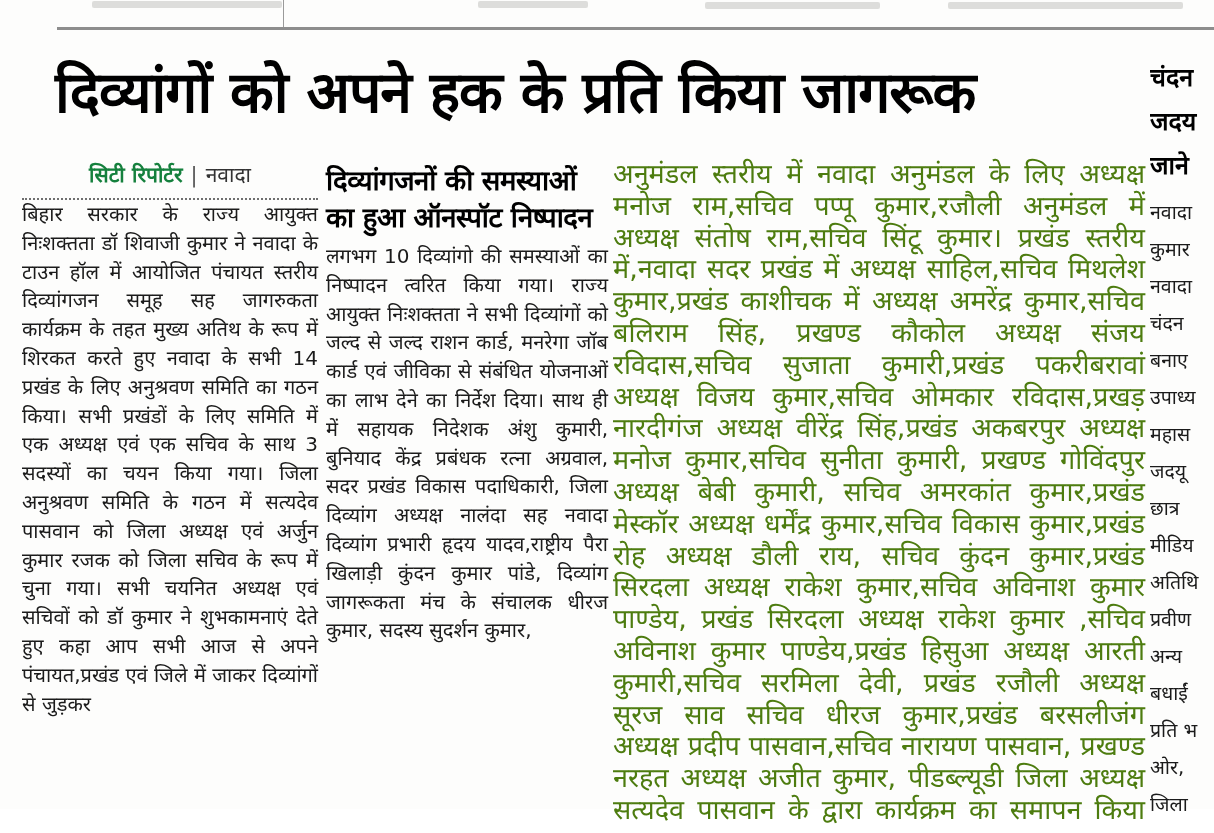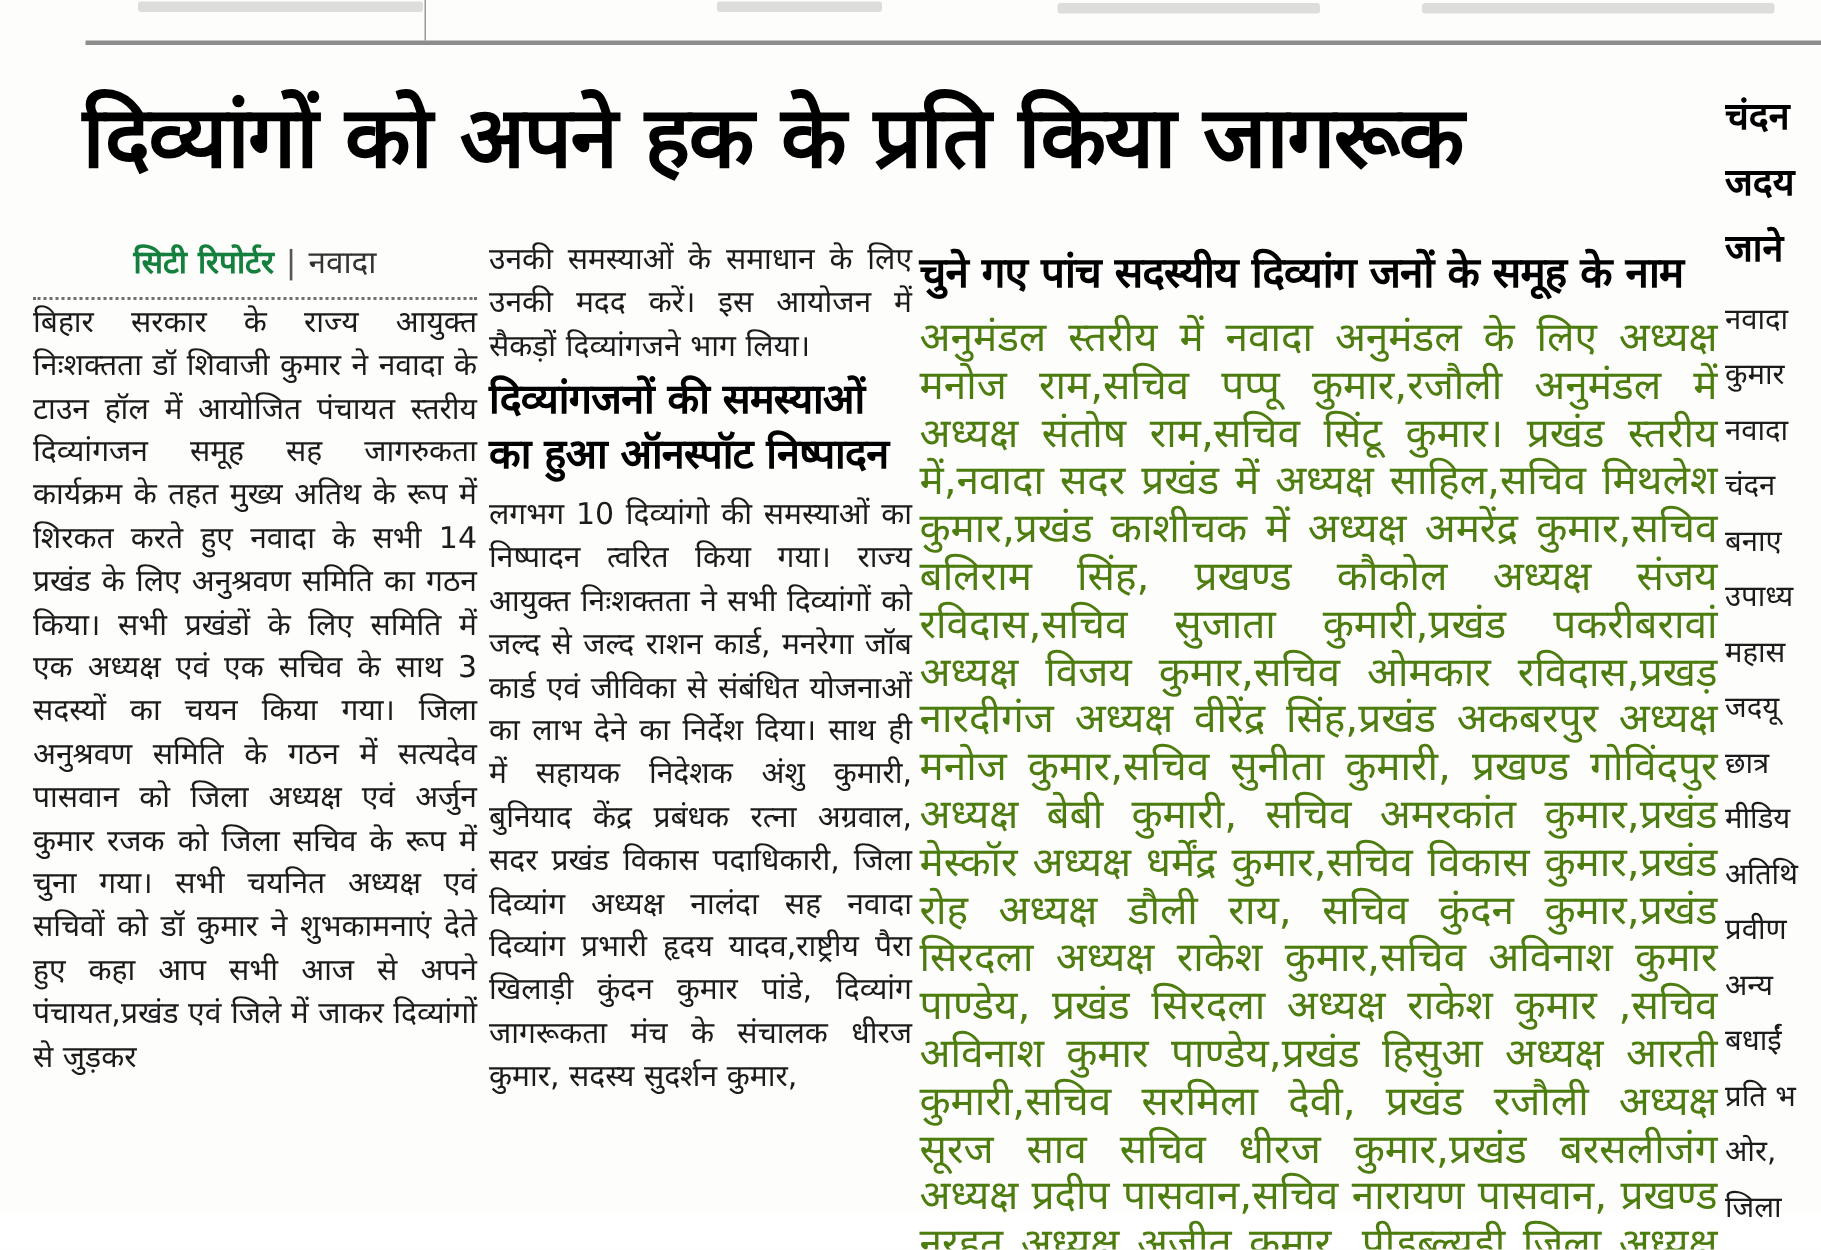--- a/index.html
+++ b/index.html
@@ -91,27 +91,25 @@
     <div class="byline">
       <span class="byline-reporter">सिटी रिपोर्टर</span>
       <span class="byline-sep">|</span>
       <span class="byline-loc">नवादा</span>
     </div>
     <div class="dotted-rule"></div>
     <p class="body">बिहार सरकार के राज्य आयुक्त निःशक्तता डॉ शिवाजी कुमार ने नवादा के टाउन हॉल में आयोजित पंचायत स्तरीय दिव्यांगजन समूह सह जागरुकता कार्यक्रम के तहत मुख्य अतिथ के रूप में शिरकत करते हुए नवादा के सभी 14 प्रखंड के लिए अनुश्रवण समिति का गठन किया। सभी प्रखंडों के लिए समिति में एक अध्यक्ष एवं एक सचिव के साथ 3 सदस्यों का चयन किया गया। जिला अनुश्रवण समिति के गठन में सत्यदेव पासवान को जिला अध्यक्ष एवं अर्जुन कुमार रजक को जिला सचिव के रूप में चुना गया। सभी चयनित अध्यक्ष एवं सचिवों को डॉ कुमार ने शुभकामनाएं देते हुए कहा आप सभी आज से अपने पंचायत,प्रखंड एवं जिले में जाकर दिव्यांगों से जुड़कर</p>
   </div>
 
   <div class="col col2">
-    <p class="body">उनकी समस्याओं के समाधान के लिए उनकी मदद करें। इस आयोजन में सैकड़ों दिव्यांगजने भाग लिया।</p>
     <h2 class="subhead">दिव्यांगजनों की समस्याओं का हुआ ऑनस्पॉट निष्पादन</h2>
     <p class="body para2">लगभग 10 दिव्यांगो की समस्याओं का निष्पादन त्वरित किया गया। राज्य आयुक्त निःशक्तता ने सभी दिव्यांगों को जल्द से जल्द राशन कार्ड, मनरेगा जॉब कार्ड एवं जीविका से संबंधित योजनाओं का लाभ देने का निर्देश दिया। साथ ही में सहायक निदेशक अंशु कुमारी, बुनियाद केंद्र प्रबंधक रत्ना अग्रवाल, सदर प्रखंड विकास पदाधिकारी, जिला दिव्यांग अध्यक्ष नालंदा सह नवादा दिव्यांग प्रभारी हृदय यादव,राष्ट्रीय पैरा खिलाड़ी कुंदन कुमार पांडे, दिव्यांग जागरूकता मंच के संचालक धीरज कुमार, सदस्य सुदर्शन कुमार,</p>
   </div>
 
   <div class="col col3">
-    <h2 class="box-heading">चुने गए पांच सदस्यीय दिव्यांग जनों के समूह के नाम</h2>
     <p class="body3">अनुमंडल स्तरीय में नवादा अनुमंडल के लिए अध्यक्ष मनोज राम,सचिव पप्पू कुमार,रजौली अनुमंडल में अध्यक्ष संतोष राम,सचिव सिंटू कुमार। प्रखंड स्तरीय में,नवादा सदर प्रखंड में अध्यक्ष साहिल,सचिव मिथलेश कुमार,प्रखंड काशीचक में अध्यक्ष अमरेंद्र कुमार,सचिव बलिराम सिंह, प्रखण्ड कौकोल अध्यक्ष संजय रविदास,सचिव सुजाता कुमारी,प्रखंड पकरीबरावां अध्यक्ष विजय कुमार,सचिव ओमकार रविदास,प्रखड़ नारदीगंज अध्यक्ष वीरेंद्र सिंह,प्रखंड अकबरपुर अध्यक्ष मनोज कुमार,सचिव सुनीता कुमारी, प्रखण्ड गोविंदपुर अध्यक्ष बेबी कुमारी, सचिव अमरकांत कुमार,प्रखंड मेस्कॉर अध्यक्ष धर्मेंद्र कुमार,सचिव विकास कुमार,प्रखंड रोह अध्यक्ष डौली राय, सचिव कुंदन कुमार,प्रखंड सिरदला अध्यक्ष राकेश कुमार,सचिव अविनाश कुमार पाण्डेय, प्रखंड सिरदला अध्यक्ष राकेश कुमार ,सचिव अविनाश कुमार पाण्डेय,प्रखंड हिसुआ अध्यक्ष आरती कुमारी,सचिव सरमिला देवी, प्रखंड रजौली अध्यक्ष सूरज साव सचिव धीरज कुमार,प्रखंड बरसलीजंग अध्यक्ष प्रदीप पासवान,सचिव नारायण पासवान, प्रखण्ड नरहत अध्यक्ष अजीत कुमार, पीडब्ल्यूडी जिला अध्यक्ष सत्यदेव पासवान के द्वारा कार्यक्रम का समापन किया गया।</p>
     <div class="thin-rule"></div>
     <div class="footer-cols">
       <p class="body footer-right">रविदास के साथ सैंकड़ों दिव्यांगजन मौजूद थे।</p>
     </div>
   </div>
 
   <div class="side">
     <div class="side-head">
         <div class="side-head-line">चंदन</div>

